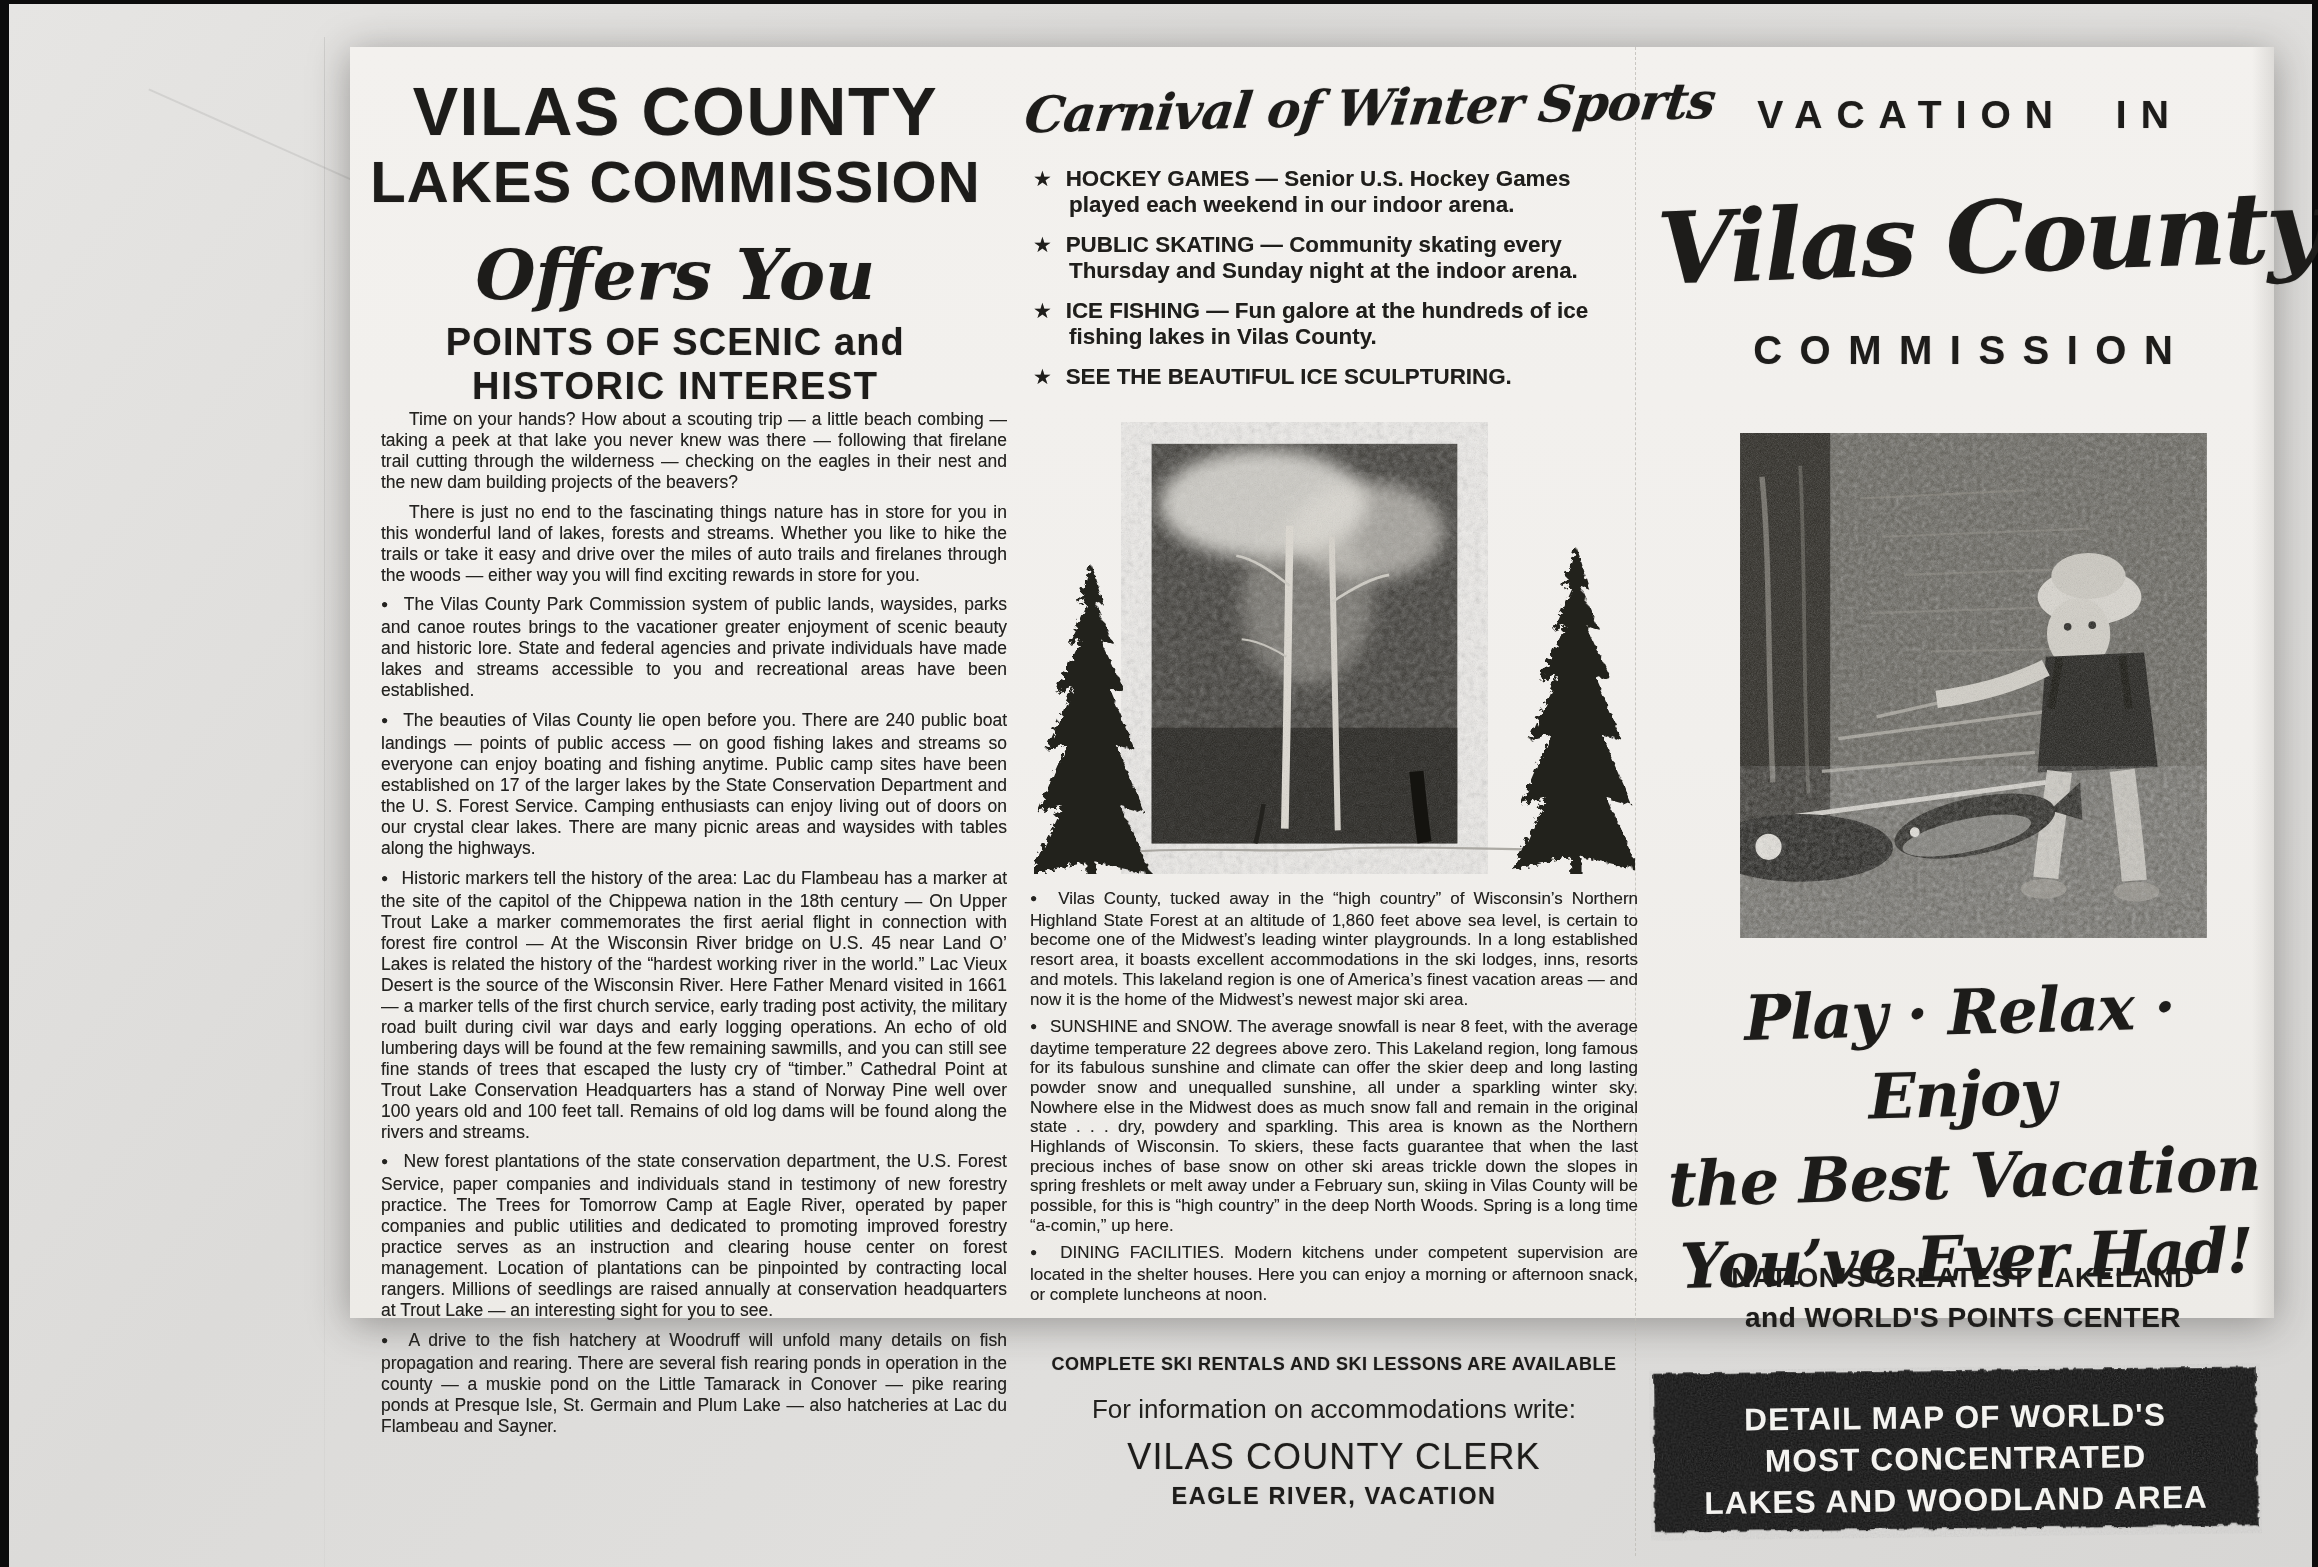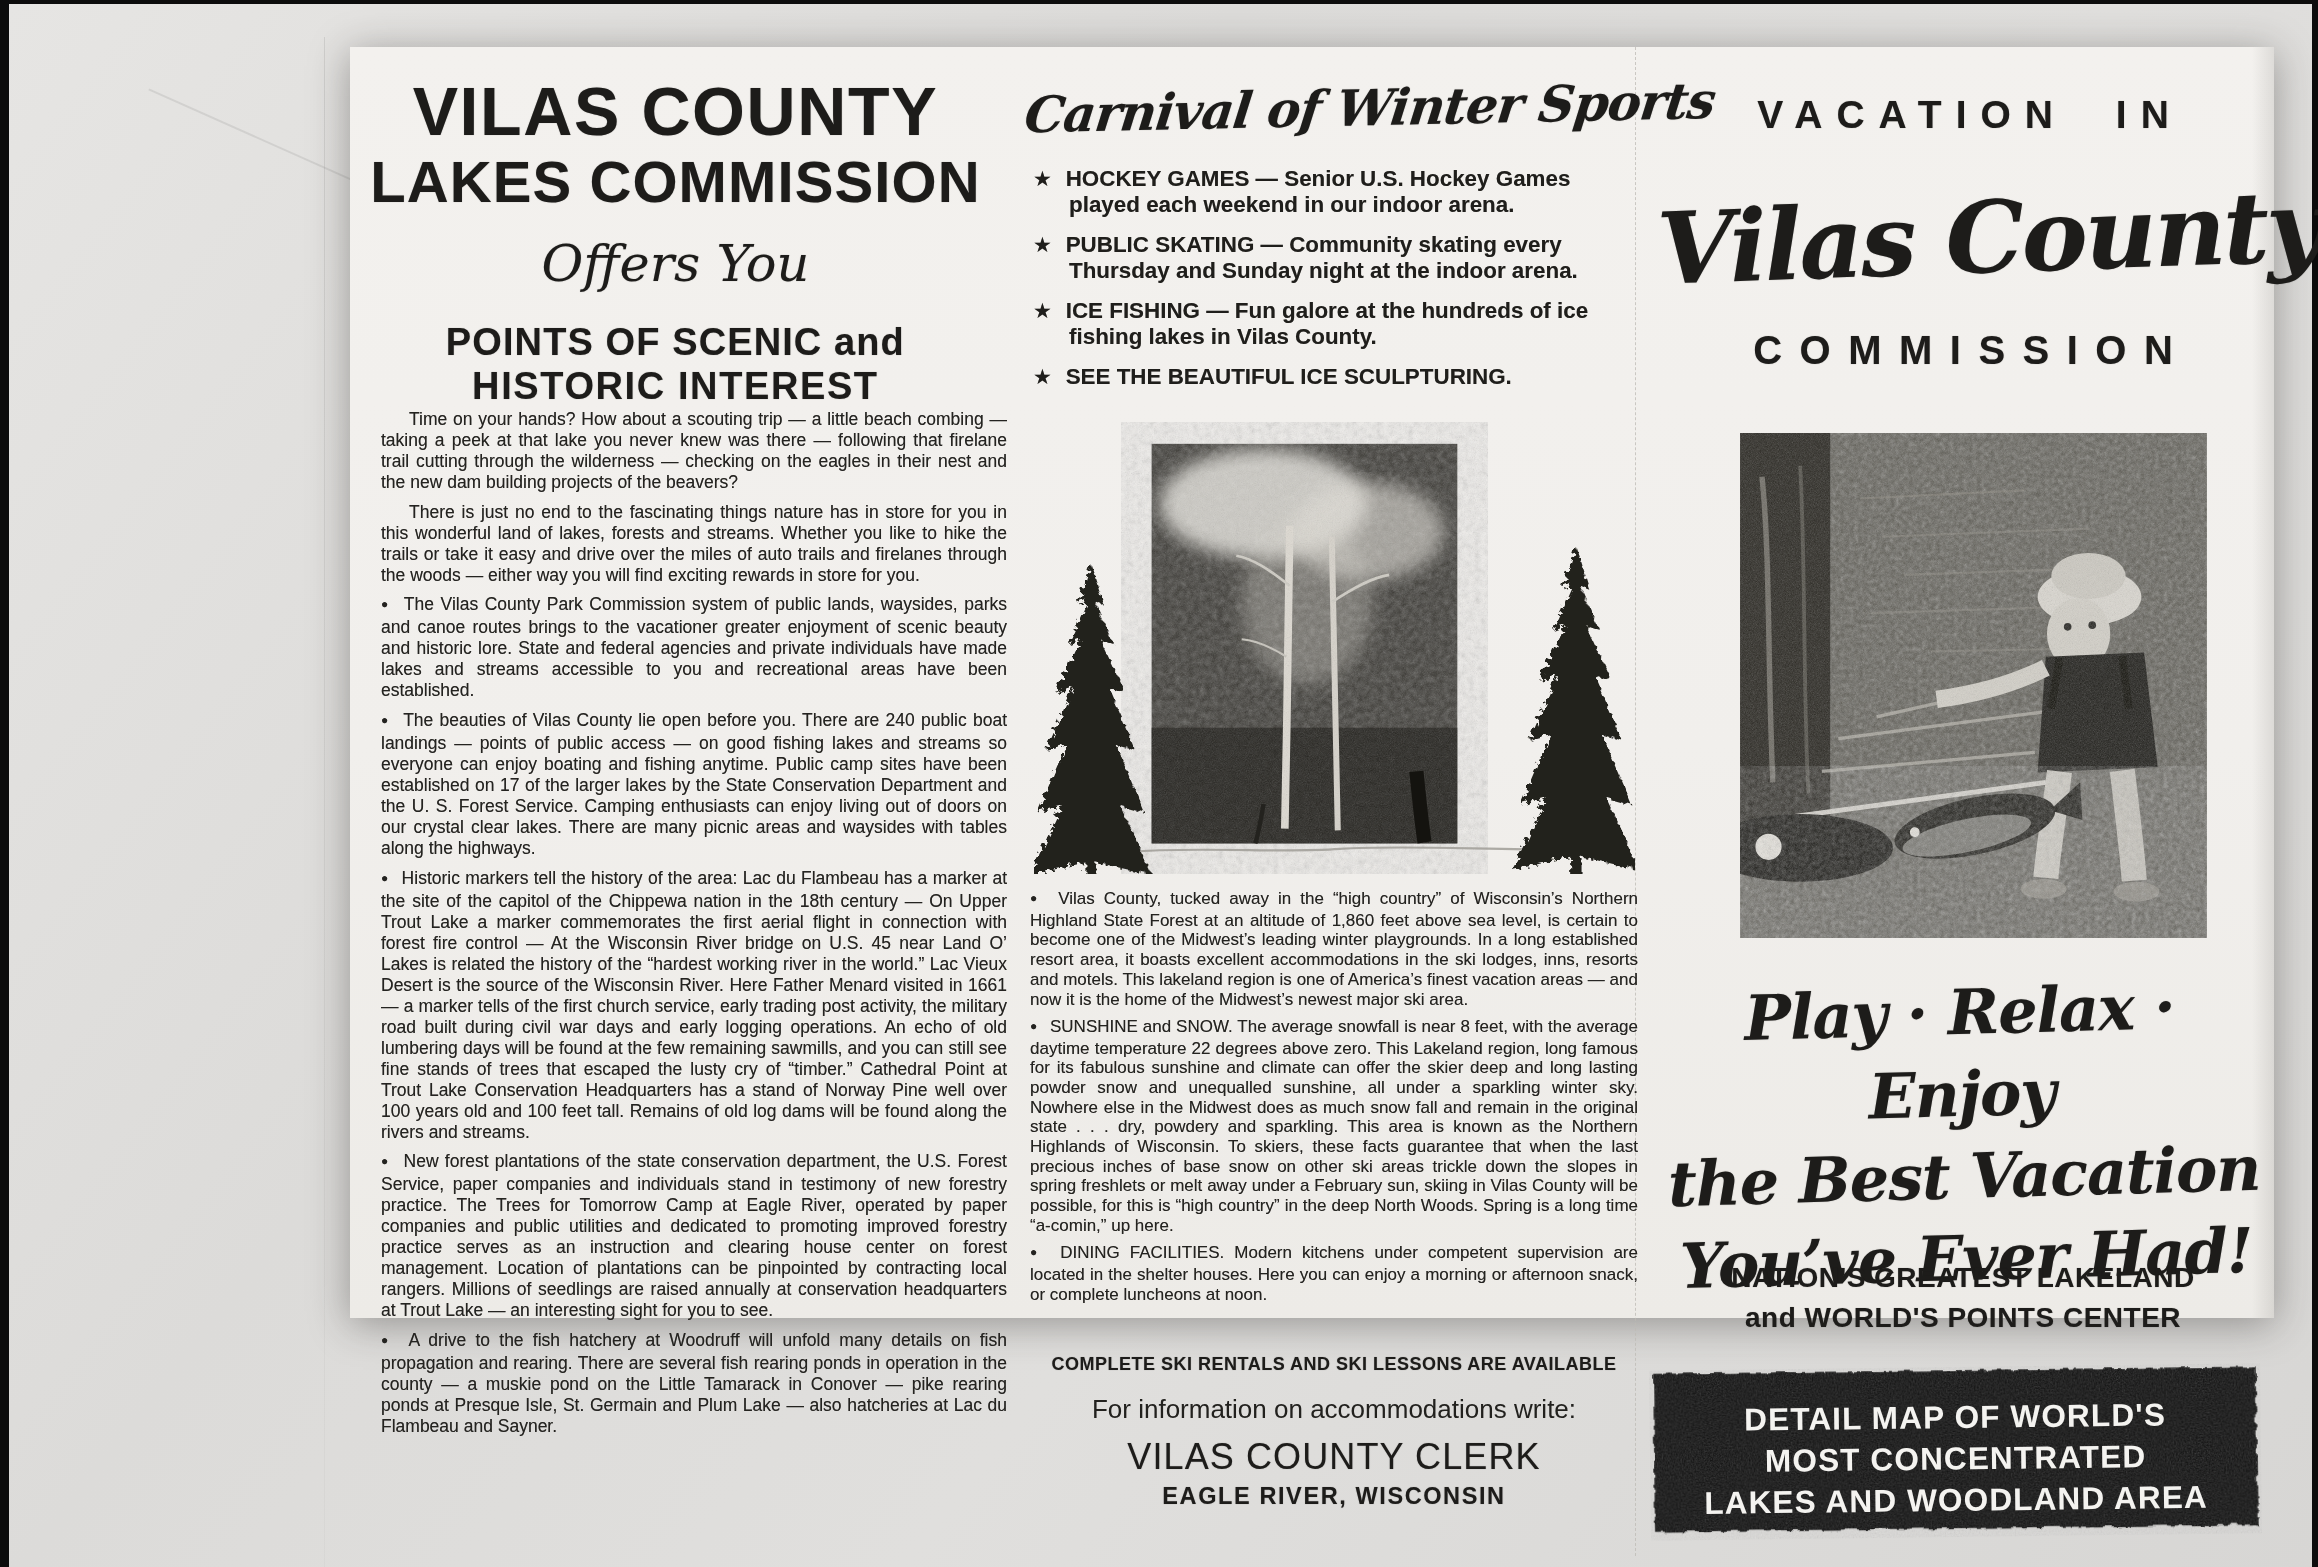--- a/index.html
+++ b/index.html
@@ -22,21 +22,21 @@
         background:linear-gradient(90deg,rgba(0,0,0,0),rgba(90,88,84,.14));}
   .fold-line{position:absolute;left:1285px;top:0;height:1509px;width:0;
         border-left:1.6px dashed #bdbab4;opacity:.75;}
   .t{position:absolute;}
   .ink{color:#1d1c1a;text-shadow:0 0 1.1px rgba(30,28,26,.35);}
   .center{text-align:center;}
   .script{font-family:"DejaVu Serif",serif;font-style:italic;}
   
   .lp-title1{left:4.4px;top:25px;width:642px;font-size:68px;font-weight:700;letter-spacing:1.6px;}
   .lp-title2{left:4.4px;top:101px;width:642px;font-size:58px;font-weight:700;letter-spacing:1.1px;}
-  .lp-offers{left:4.4px;top:187px;width:642px;font-size:51px;font-weight:400;}
+  .lp-offers{left:4.4px;top:187px;width:642px;font-size:69px;font-weight:700;}
   .lp-pts1{left:4.4px;top:274px;width:642px;font-size:38px;font-weight:700;letter-spacing:1.1px;}
   .lp-pts2{left:4.4px;top:318px;width:642px;font-size:38px;font-weight:700;letter-spacing:1.6px;}
   .lp-body{left:31px;top:362px;width:626px;}
   .para{font-size:17.5px;line-height:21px;text-align:justify;margin:0 0 8.7px 0;color:#242320;
         text-shadow:0 0 0.5px rgba(30,28,26,.45);}
   .para.indent{text-indent:28px;}
   .bullet{font-size:12px;margin-right:7.6px;position:relative;top:-2.2px;}
   
   .mp-title{left:676px;top:32px;width:612px;font-size:50px;font-weight:700;
         white-space:nowrap;letter-spacing:-1.1px;transform:skewX(-8deg) rotate(-1.2deg);}
@@ -179,21 +179,21 @@
         <span class="bullet">●</span>
         <span>SUNSHINE and SNOW.  The average snowfall is near 8 feet, with the average daytime temperature 22 degrees above zero.  This Lakeland region, long famous for its fabulous sunshine and climate can offer the skier deep and long lasting powder snow and unequalled sunshine, all under a sparkling winter sky.  Nowhere else in the Midwest does as much snow fall and remain in the original state . . . dry, powdery and sparkling.  This area is known as the Northern Highlands of Wisconsin.  To skiers, these facts guarantee that when the last precious inches of base snow on other ski areas trickle down the slopes in spring freshlets or melt away under a February sun, skiing in Vilas County will be possible, for this is “high country” in the deep North Woods.  Spring is a long time “a-comin,” up here.</span></p>
       <p class="para">
         <span class="bullet">●</span>
         <span>DINING FACILITIES.  Modern kitchens under competent supervision are located in the shelter houses.  Here you can enjoy a morning or afternoon snack, or complete luncheons at noon.</span></p>
     </div>
 
     <div class="t mp-ski center ink">COMPLETE SKI RENTALS AND SKI LESSONS ARE AVAILABLE</div>
     <div class="t mp-write center">For information on accommodations write:</div>
     <div class="t mp-clerk center ink">VILAS COUNTY CLERK</div>
-    <div class="t mp-city center ink">EAGLE RIVER, WISCONSIN</div>
+    <div class="t mp-city center ink">EAGLE RIVER, VACATION</div>
 
     <div class="t rp-kicker center ink">VACATION IN</div>
     <div class="t rp-script-title center ink script">Vilas County</div>
     <div class="t rp-state center ink">COMMISSION</div>
 
     <svg class="t rp-photo" viewBox="0 0 855 925">
       <defs>
         <filter id="photoBlotch">
             <feTurbulence type="fractalNoise" baseFrequency="0.12" numOctaves="4" seed="3" stitchTiles="stitch"></feTurbulence>
             <feColorMatrix type="saturate" values="0"></feColorMatrix>

